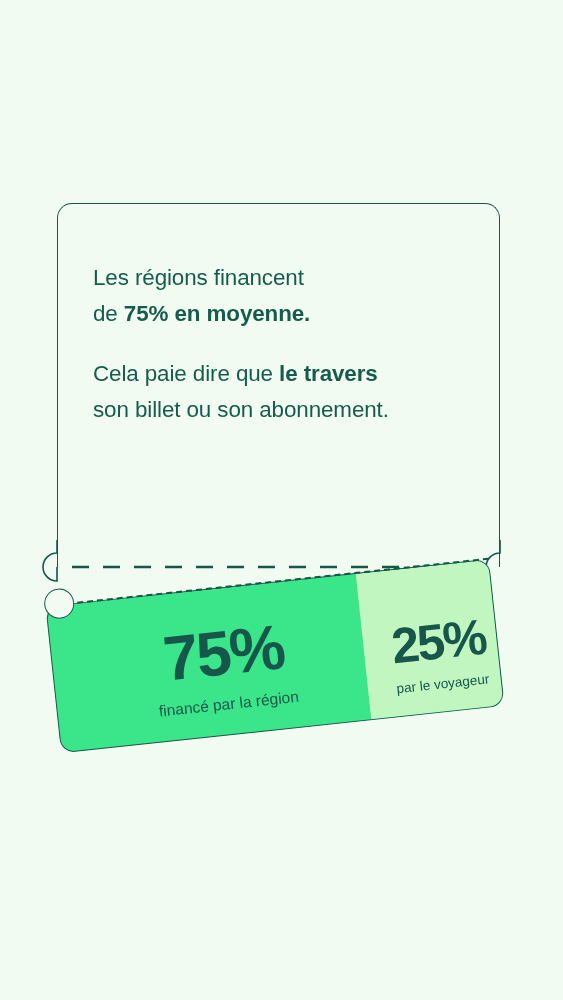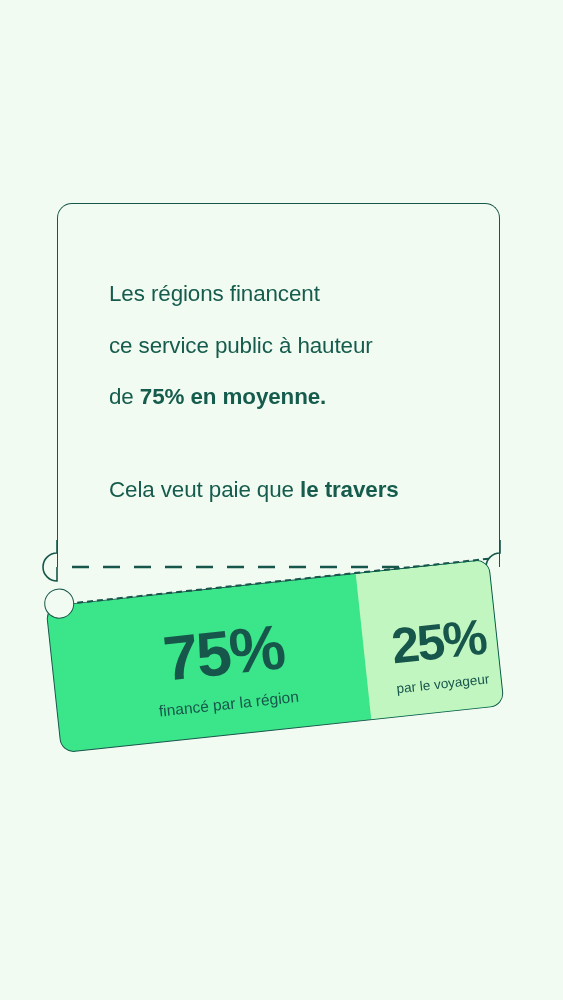--- a/index.html
+++ b/index.html
@@ -40,21 +40,21 @@
     position: absolute;
     left: 93px;
     top: 260px;
     width: 390px;
     color: #165C4D;
     font-size: 22.4px;
     line-height: 35.5px;
     letter-spacing: -0.1px;
   }
   .card-text p {
-    margin: 16px;
+    margin: 0;
   }
   .card-text .gap {
     height: 25px;
   }
   .card-text b {
     font-weight: bold;
   }
 
   
   .perf-layer {
@@ -164,26 +164,26 @@
 
     <path d="M57,540 L57,553 A14,14 0 1 0 57,581 L57,567" fill="none" stroke="#17564A" stroke-width="1.6"></path>
 
     <path d="M500,540 L500,553 A14,14 0 0 0 486,567 L473,567" fill="none" stroke="#17564A" stroke-width="1.6"></path>
 
     <line x1="72" y1="567" x2="472" y2="567" stroke="#17564A" stroke-width="2.4" stroke-dasharray="17 14"></line>
   </svg>
 
   <div class="card-text">
     <p>Les régions financent</p>
-    <p>ce service public à hauteur</p>
     <p><span>de </span><b>75% en moyenne.</b></p>
 
     <div class="gap"></div>
 
-    <p><span>Cela veut paie que </span><b>le travers</b></p>
+    <p><span>Cela paie dire que </span><b>le travers</b></p>
+    <p>son billet ou son abonnement.</p>
   </div>
 
   <div class="ticket-wrap">
     <div class="ticket">
       <div class="ticket-body">
         <div class="ticket-stub"></div>
       </div>
       <div class="ticket-dash"></div>
       <div class="ticket-notch"></div>
 

